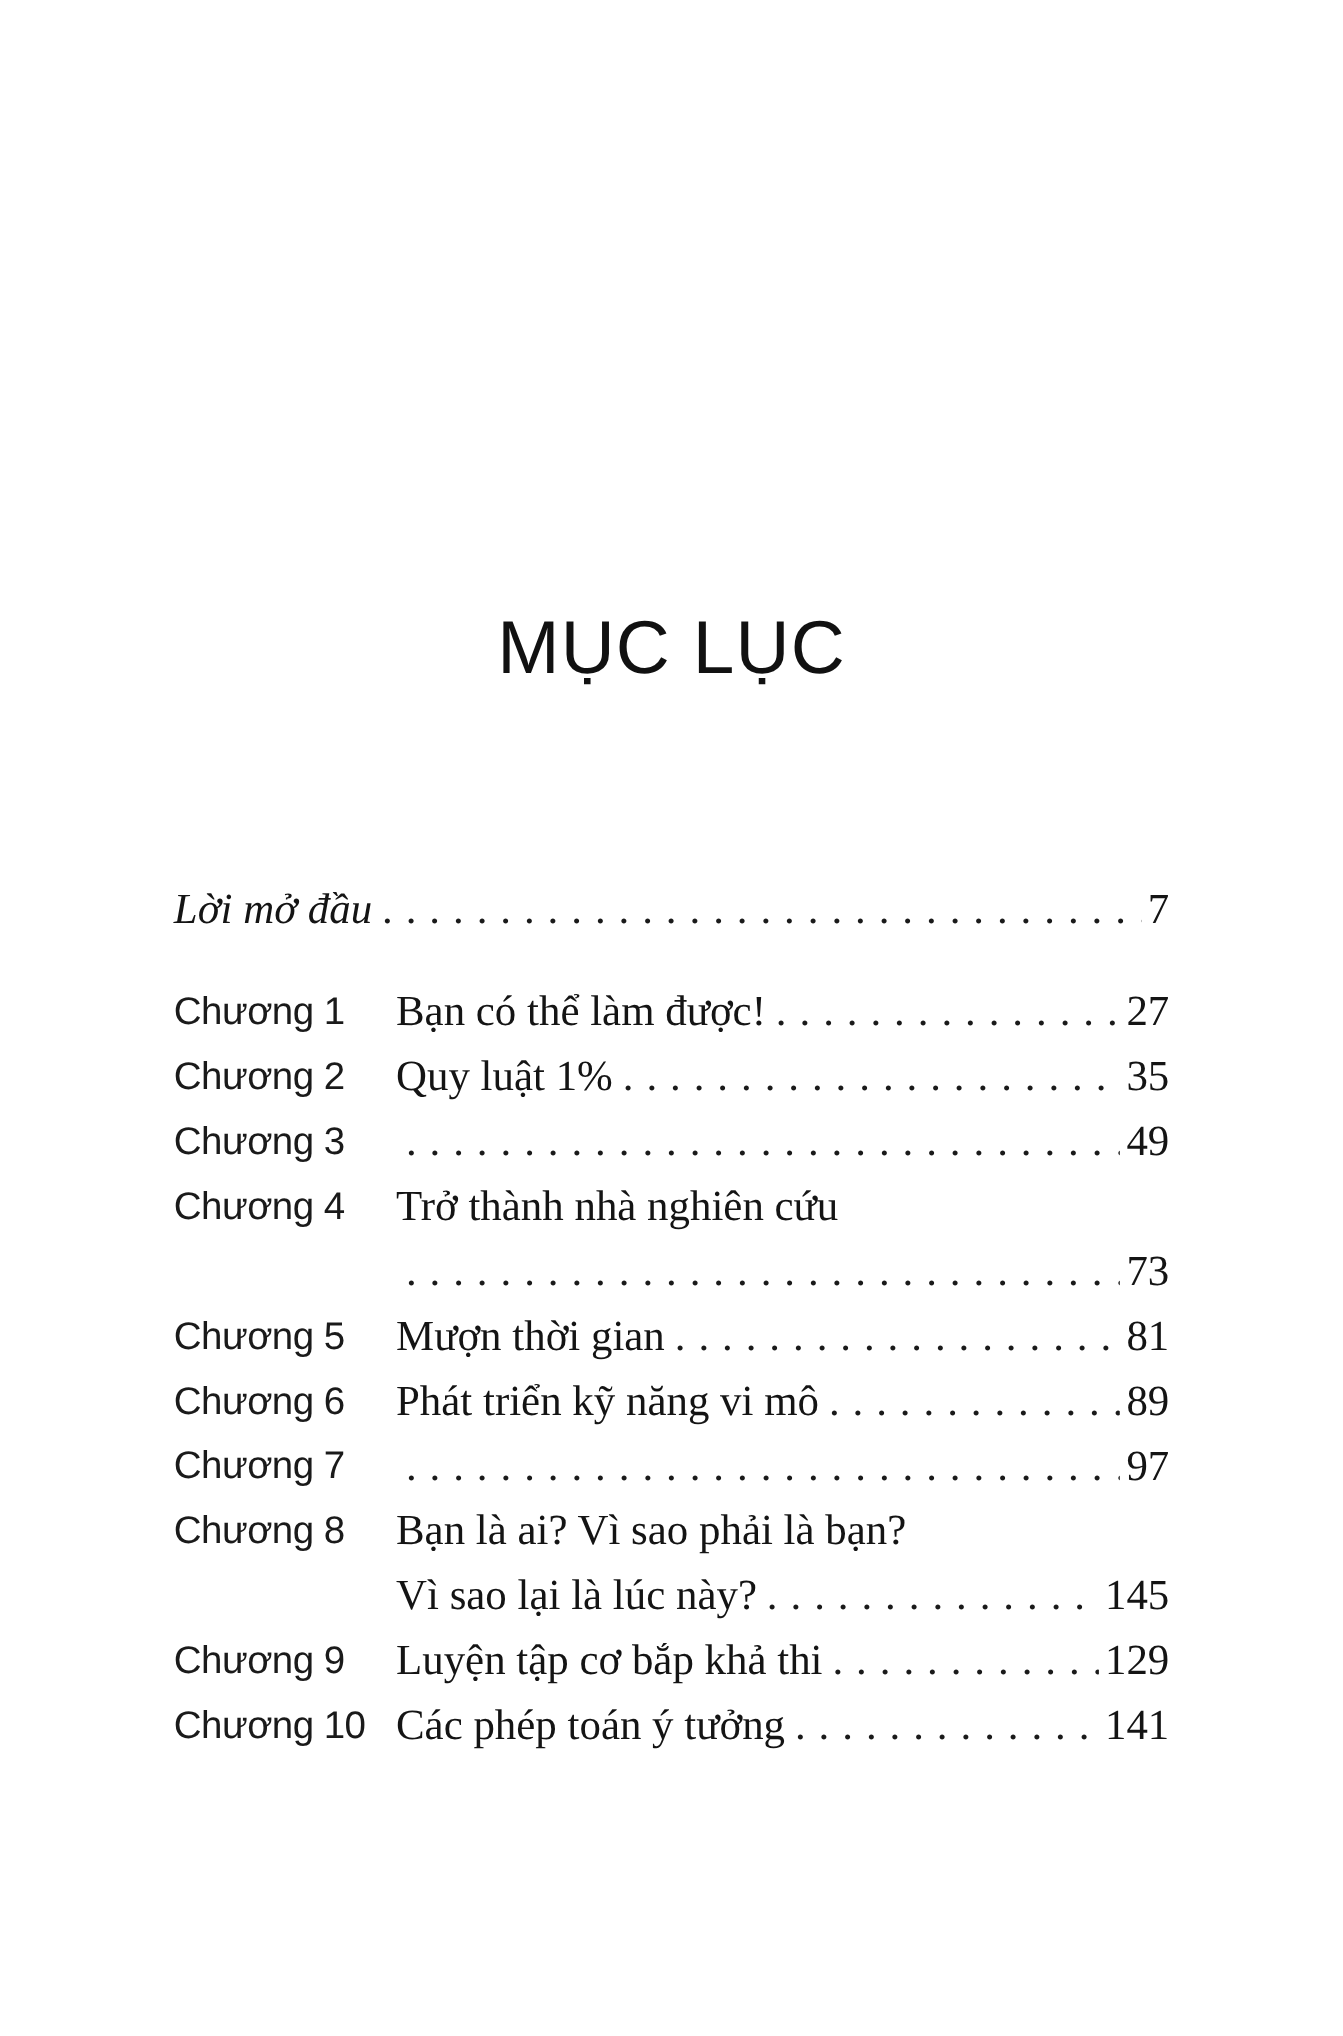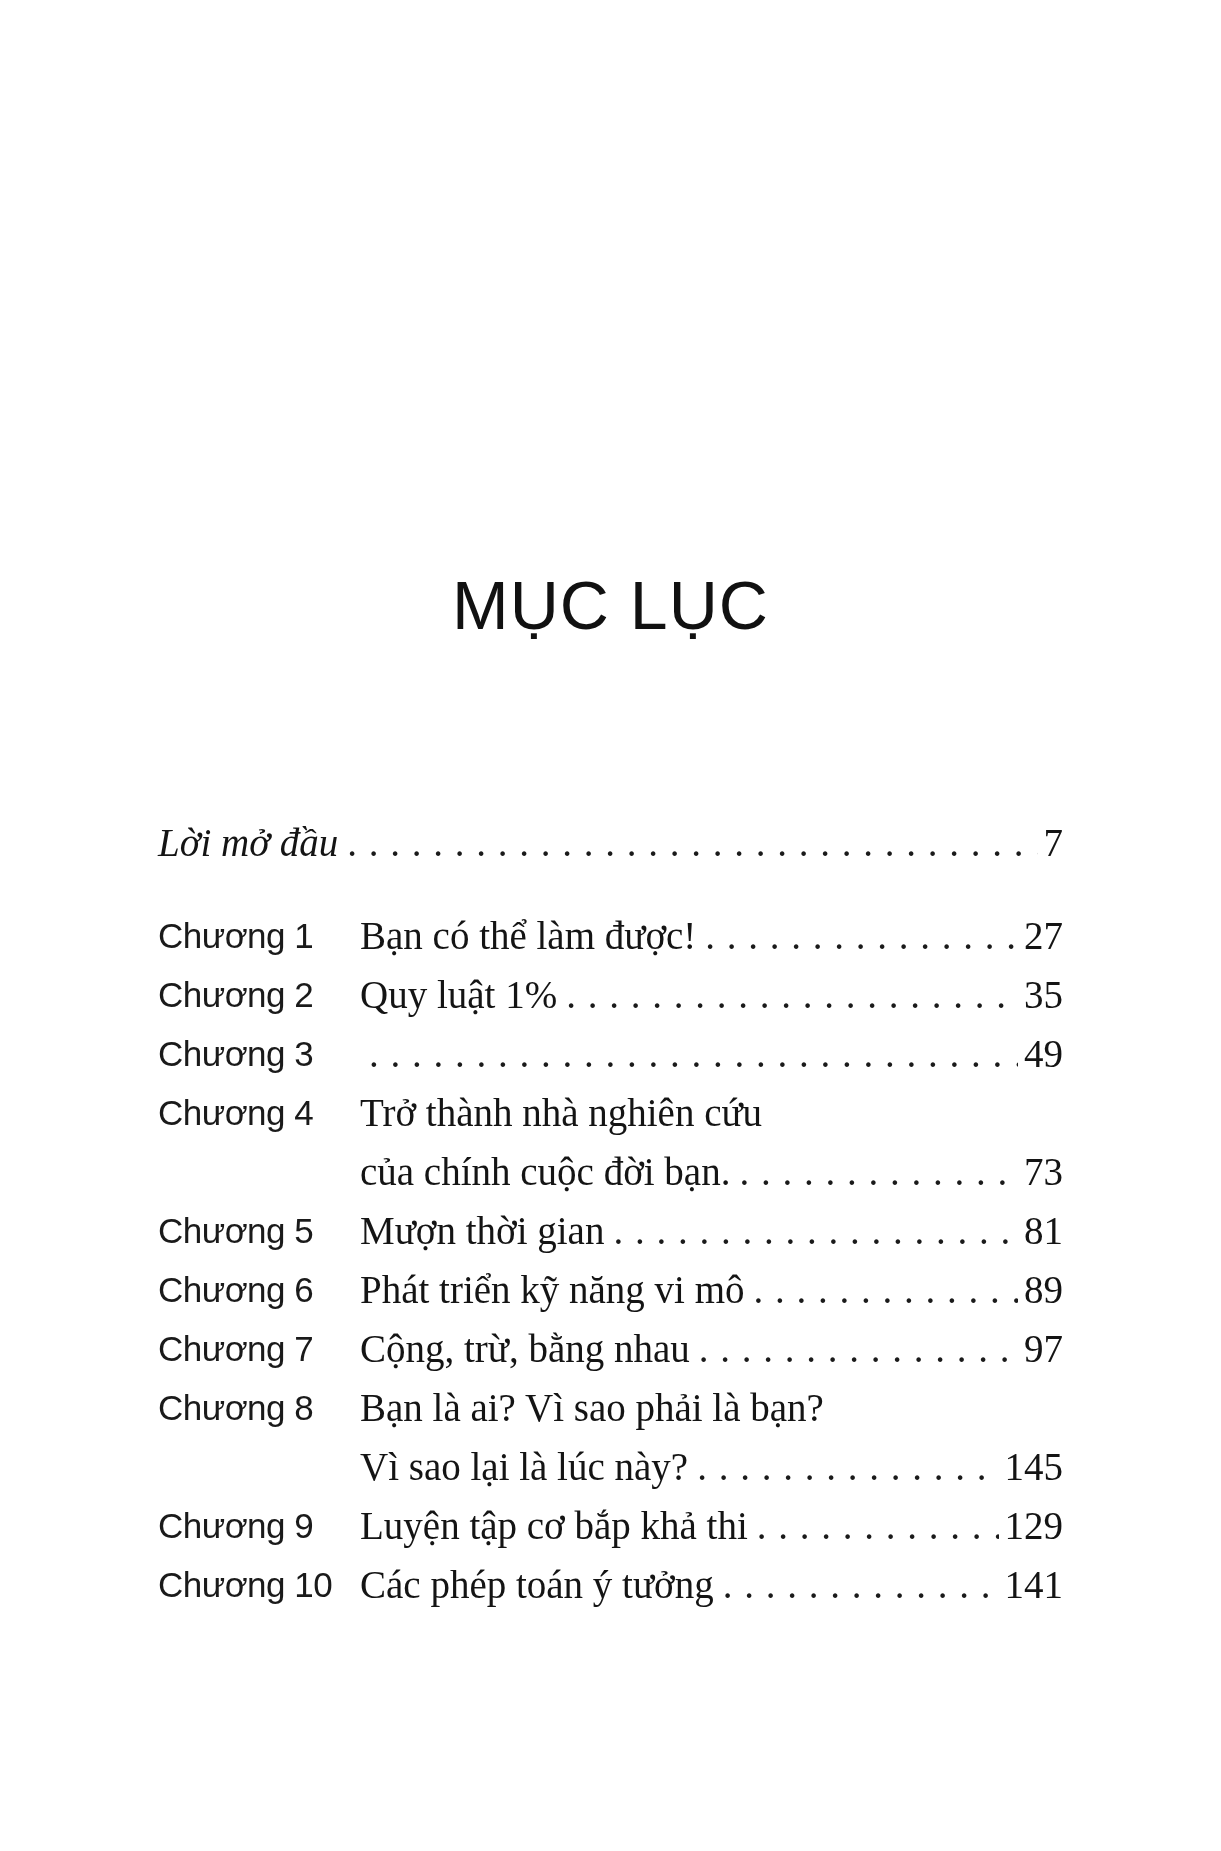--- a/index.html
+++ b/index.html
@@ -9,21 +9,20 @@
     height: 1851px;
     position: relative;
     font-family: "Liberation Serif", serif;
     color: #161616;
     overflow: hidden;
   }
   .page {
     position: absolute;
     inset: 0;
     background: #ffffff;
-    margin-top: 16px;
   }
   .content {
     margin-left: 158px;
     width: 905px;
     padding-top: 552px;
   }
   .page-title {
     font-family: "Liberation Sans", sans-serif;
     font-weight: 400;
     font-size: 68px;
@@ -143,21 +142,20 @@
             </div>
   </div>
 
   <div class="row">
     <div class="chapter-label">Chương 4</div>
     <div class="entry">
               <div class="line">
                 <span class="title-text">Trở thành nhà nghiên cứu</span>
               </div>
               <div class="line">
-                <span class="title-text">của chính cuộc đời bạn.</span>
                 <span class="leader">. . . . . . . . . . . . . . . . . . . . . . . . . . . . . . . . . . . . . . . . . . . . . . . . . . . . . . . . . . . . . . . . . . . . . . </span>
                 <span class="pagenum">73</span>
               </div>
             </div>
   </div>
 
   <div class="row">
     <div class="chapter-label">Chương 5</div>
     <div class="entry">
               <div class="line">
@@ -176,21 +174,20 @@
                 <span class="leader">. . . . . . . . . . . . . . . . . . . . . . . . . . . . . . . . . . . . . . . . . . . . . . . . . . . . . . . . . . . . . . . . . . . . . . </span>
                 <span class="pagenum">89</span>
               </div>
             </div>
   </div>
 
   <div class="row">
     <div class="chapter-label">Chương 7</div>
     <div class="entry">
               <div class="line">
-                <span class="title-text">Cộng, trừ, bằng nhau</span>
                 <span class="leader">. . . . . . . . . . . . . . . . . . . . . . . . . . . . . . . . . . . . . . . . . . . . . . . . . . . . . . . . . . . . . . . . . . . . . . </span>
                 <span class="pagenum">97</span>
               </div>
             </div>
   </div>
 
   <div class="row">
     <div class="chapter-label">Chương 8</div>
     <div class="entry">
               <div class="line">

